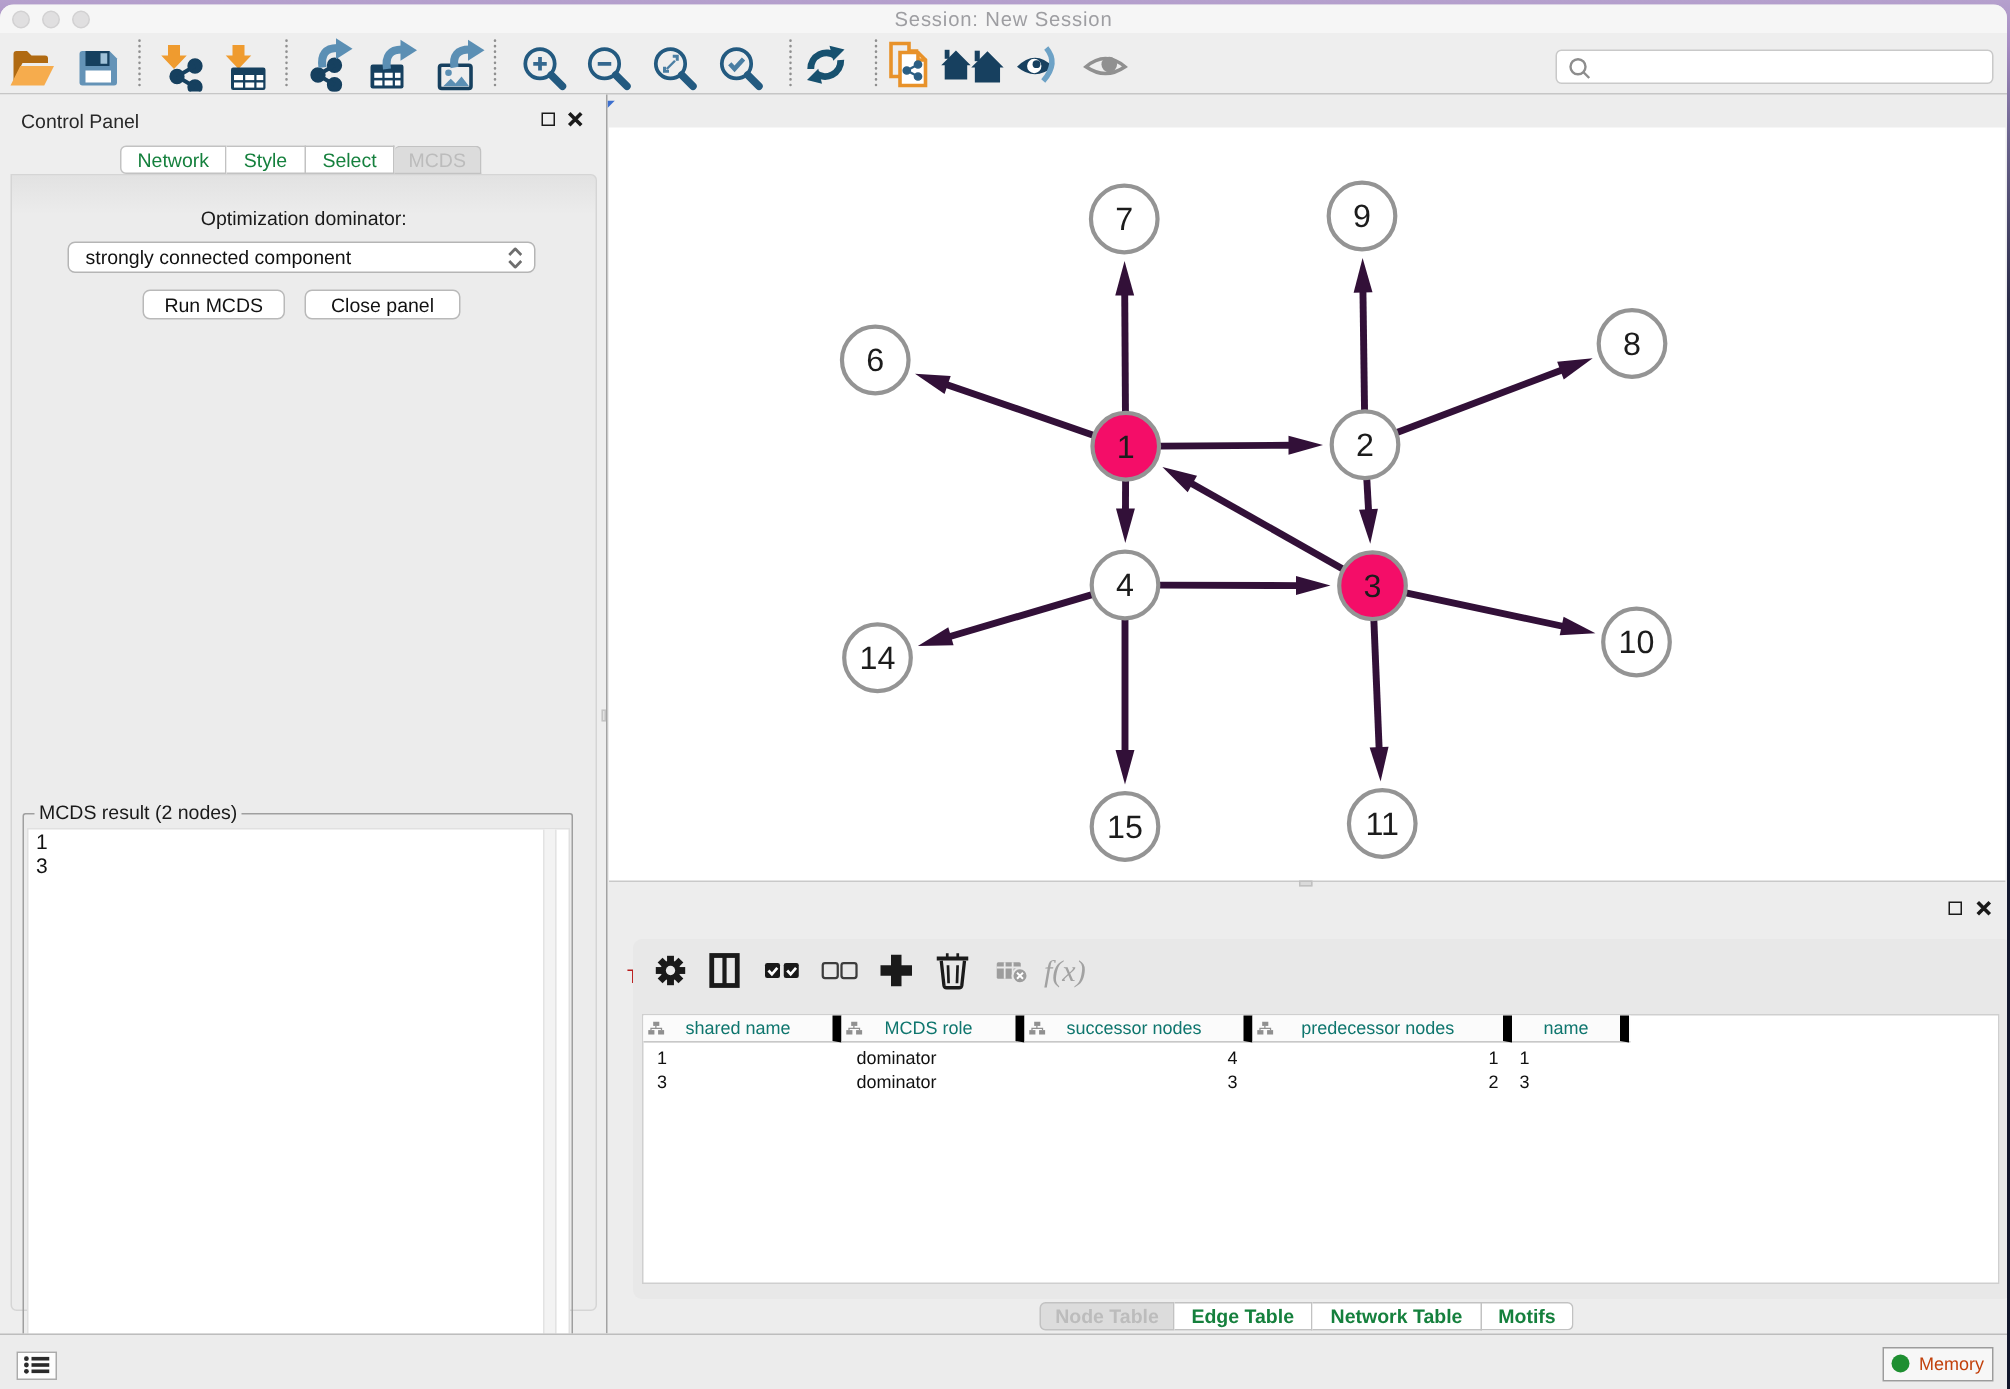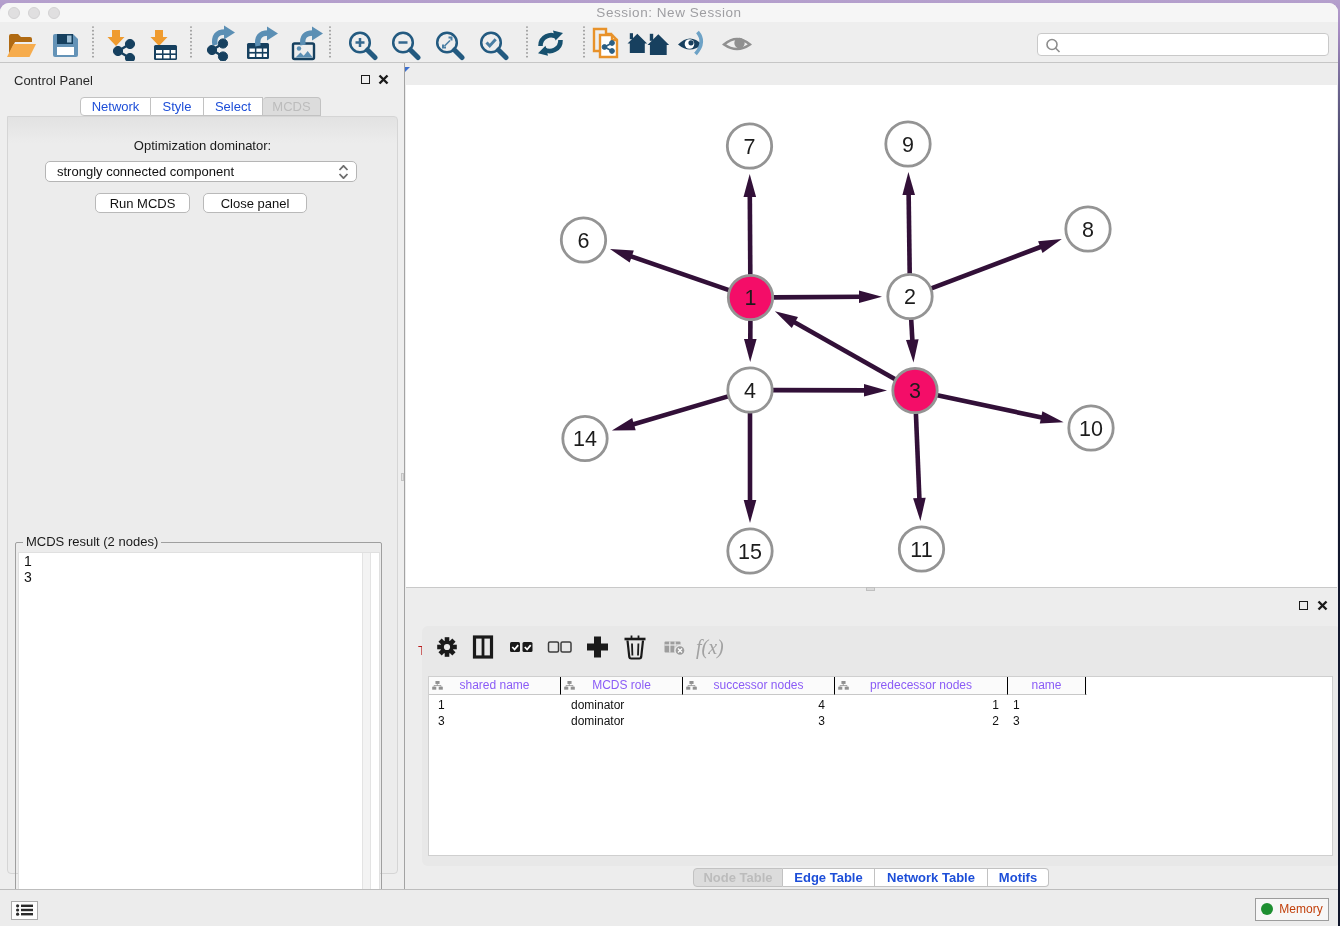--- a/index.html
+++ b/index.html
@@ -20,21 +20,21 @@
 #search { position:absolute; left:1037px; top:11px; width:292px; height:23px;
   background:#fff; border:1px solid #c9c9c9; border-radius:4px; }
 
 #cpanel { position:absolute; left:0; top:60px; width:405px; height:826px;
   background:#eeeeee; border-right:1px solid #a3a3a3; }
 #vsplith { position:absolute; left:401px; top:470px; width:3px; height:8px;
   background:#e2e2e2; border:1px solid #c4c4c4; z-index:5; }
 #cpanel-hd { position:absolute; left:14px; top:10px; font-size:13px; color:#282828; }
 .tabrow { position:absolute; height:20px; font-size:13px; }
 .tab { display:inline-block; float:left; height:19px; line-height:18px; text-align:center;
-  background:#fff; border:1px solid #c2c2c2; border-left:none; color:#1d4ed8; }
+  background:#fff; border:1px solid #c2c2c2; border-left:none; color:#15803d; }
 .tab.first { border-left:1px solid #c2c2c2; border-radius:4px 0 0 4px; }
 .tab.last { border-radius:0 4px 4px 0; }
 .tab.sel { background:#dcdcdc; color:#bcbcbc; }
 .tabrow .tab.sel { border-radius:4px 4px 0 0; }
 #cbody { position:absolute; left:7px; top:53px; width:391px; height:758px;
   background:linear-gradient(#e2e2e2, #ececec 26px); border:1px solid #d5d5d5; border-radius:0 4px 4px 4px; }
 .winbtn { position:absolute; width:9px; height:9px; border:1.6px solid #1a1a1a; }
 .xbtn { position:absolute; }
 #combo { position:absolute; left:37px; top:44px; width:312px; height:21px; background:#fff;
   border:1px solid #b5b5b5; border-radius:5px; font-size:13px; color:#111;
@@ -59,22 +59,22 @@
   border-bottom:1px solid #c9c9c9; }
 
 #tpanel { position:absolute; left:406px; top:591px; width:931px; height:298px; background:#ededed; }
 #tpanel-hd { position:absolute; left:12px; top:5px; font-size:13px; color:#b91c1c;margin-top:44px; }
 #tcontainer { position:absolute; left:16px; top:32px; width:919px; height:240px;
   background:#e8e8e8; border-radius:6px; }
 #ttable { position:absolute; left:6px; top:50px; width:905px; height:180px;
   background:#fff; border:1px solid #cfcfcf; }
 #thstrip { position:absolute; left:0; top:0; width:658px; height:18px; background:#fbfbfb;
   border-bottom:1px solid #c8c8c8; }
-.th { position:absolute; top:0; height:18px; background:#fbfbfb; border-right:1px solid #000000;
-  border-bottom:1px solid #c8c8c8; font-size:12px; color:#8b5cf6; text-align:center; line-height:17px; }
+.th { position:absolute; top:0; height:18px; background:#fbfbfb; border-right:6px solid #000000;
+  border-bottom:1px solid #c8c8c8; font-size:12px; color:#0f766e; text-align:center; line-height:17px; }
 .th .treeic { position:absolute; left:3px; top:4px; width:11px; height:9px; }
 .trow { position:absolute; font-size:12px; color:#111; height:16px; line-height:16px; }
 
 #btabs { position:absolute; left:287px; top:274px; height:18px; font-size:13px; font-weight:bold; }
 #csplit { position:absolute; left:460px; top:520px; width:9px; height:4px; background:#dadada;
   border:1px solid #c0c0c0; }
 
 #status { position:absolute; left:0; top:886px; width:100%; height:37px;
   background:#ececec; border-top:1px solid #bdbdbd; }
 #memory { position:absolute; right:9px; top:8px; width:74px; height:23px; background:#f7f7f7;

